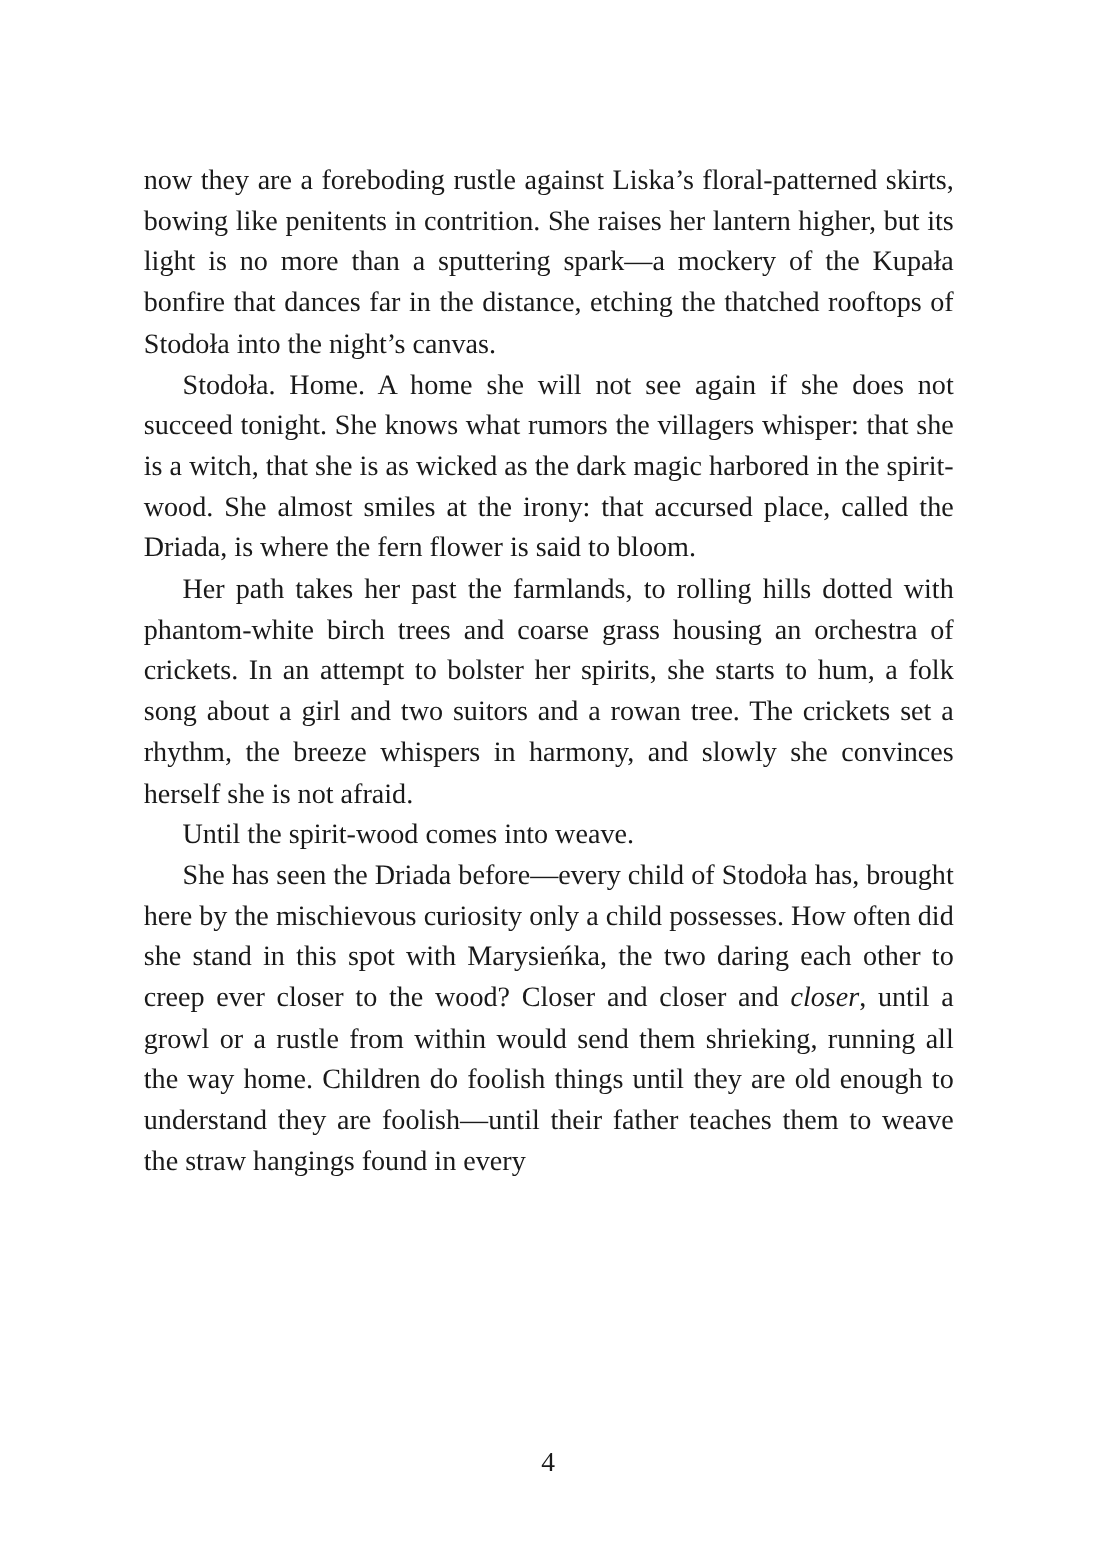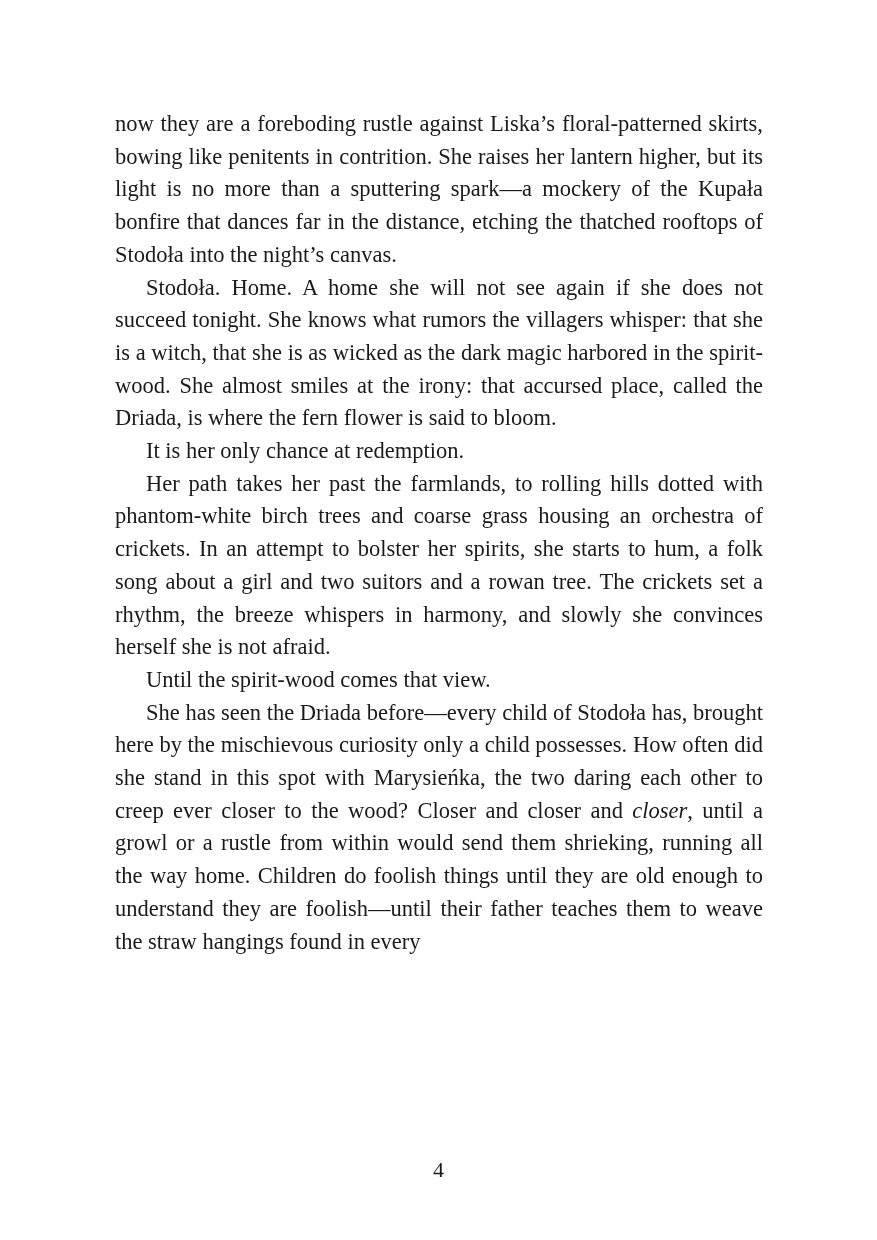--- a/index.html
+++ b/index.html
@@ -12,21 +12,21 @@
     width: 877px;
     height: 1240px;
     background: #ffffff;
     overflow: hidden;
     font-family: "Liberation Serif", "DejaVu Serif", serif;
     color: #1a1a1a;
   }
   .text-block {
     position: absolute;
     left: 115px;
-    top: 108px;
+    top: 128px;
     width: 648px;
   }
   .para {
     margin: 0;
     padding: 0;
     font-size: 22.5px;
     line-height: 32.7px;
     text-align: justify;
     text-justify: inter-word;
     hyphens: none;
@@ -46,19 +46,18 @@
     line-height: 30px;
   }
 </style>
 </head>
 <body>
 
 <div class="page">
   <div class="text-block" id="text-block">
       <p class="para"><span>now they are a foreboding rustle against Liska’s floral-patterned skirts, bowing like penitents in contrition. She raises her lantern higher, but its light is no more than a sputtering spark—a mockery of the Kupała bonfire that dances far in the distance, etching the thatched rooftops of Stodoła into the night’s canvas.</span></p>
       <p class="para indent"><span>Stodoła. Home. A home she will not see again if she does not succeed tonight. She knows what rumors the villagers whisper: that she is a witch, that she is as wicked as the dark magic harbored in the spirit-wood. She almost smiles at the irony: that accursed place, called the Driada, is where the fern flower is said to bloom.</span></p>
-      <p class="para indent"><span>It is her only chance at redemption.</span></p>
       <p class="para indent"><span>Her path takes her past the farmlands, to rolling hills dotted with phantom-white birch trees and coarse grass housing an orchestra of crickets. In an attempt to bolster her spirits, she starts to hum, a folk song about a girl and two suitors and a rowan tree. The crickets set a rhythm, the breeze whispers in harmony, and slowly she convinces herself she is not afraid.</span></p>
-      <p class="para indent"><span>Until the spirit-wood comes that view.</span></p>
+      <p class="para indent"><span>Until the spirit-wood comes into weave.</span></p>
       <p class="para indent"><span>She has seen the Driada before—every child of Stodoła has, brought here by the mischievous curiosity only a child possesses. How often did she stand in this spot with Marysieńka, the two daring each other to creep ever closer to the wood? Closer and closer and </span><em>closer</em><span>, until a growl or a rustle from within would send them shrieking, running all the way home. Children do foolish things until they are old enough to understand they are foolish—until their father teaches them to weave the straw hangings found in every</span></p>
     </div>
   <div class="page-number">4</div>
 </div>
 
 </body></html>

